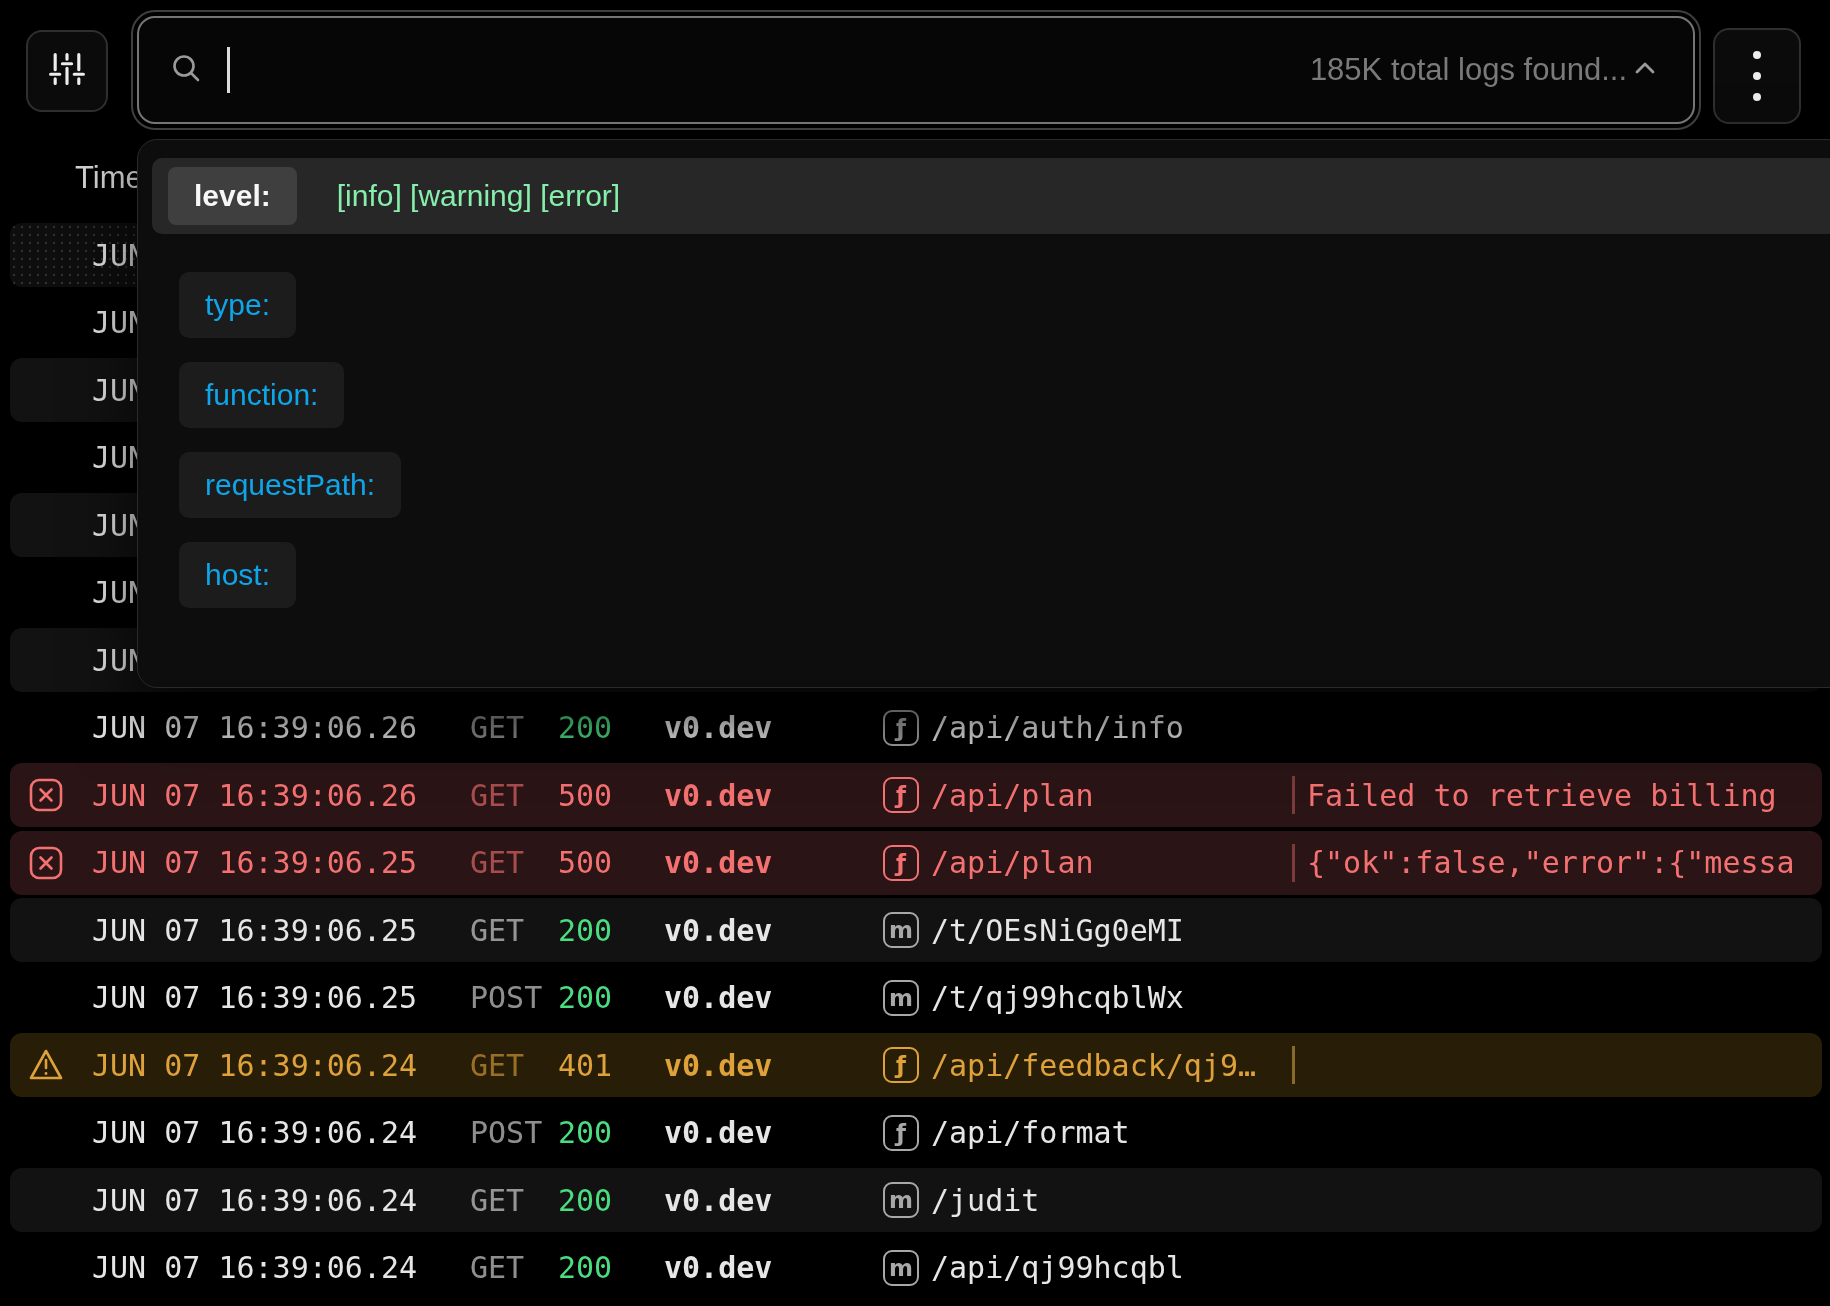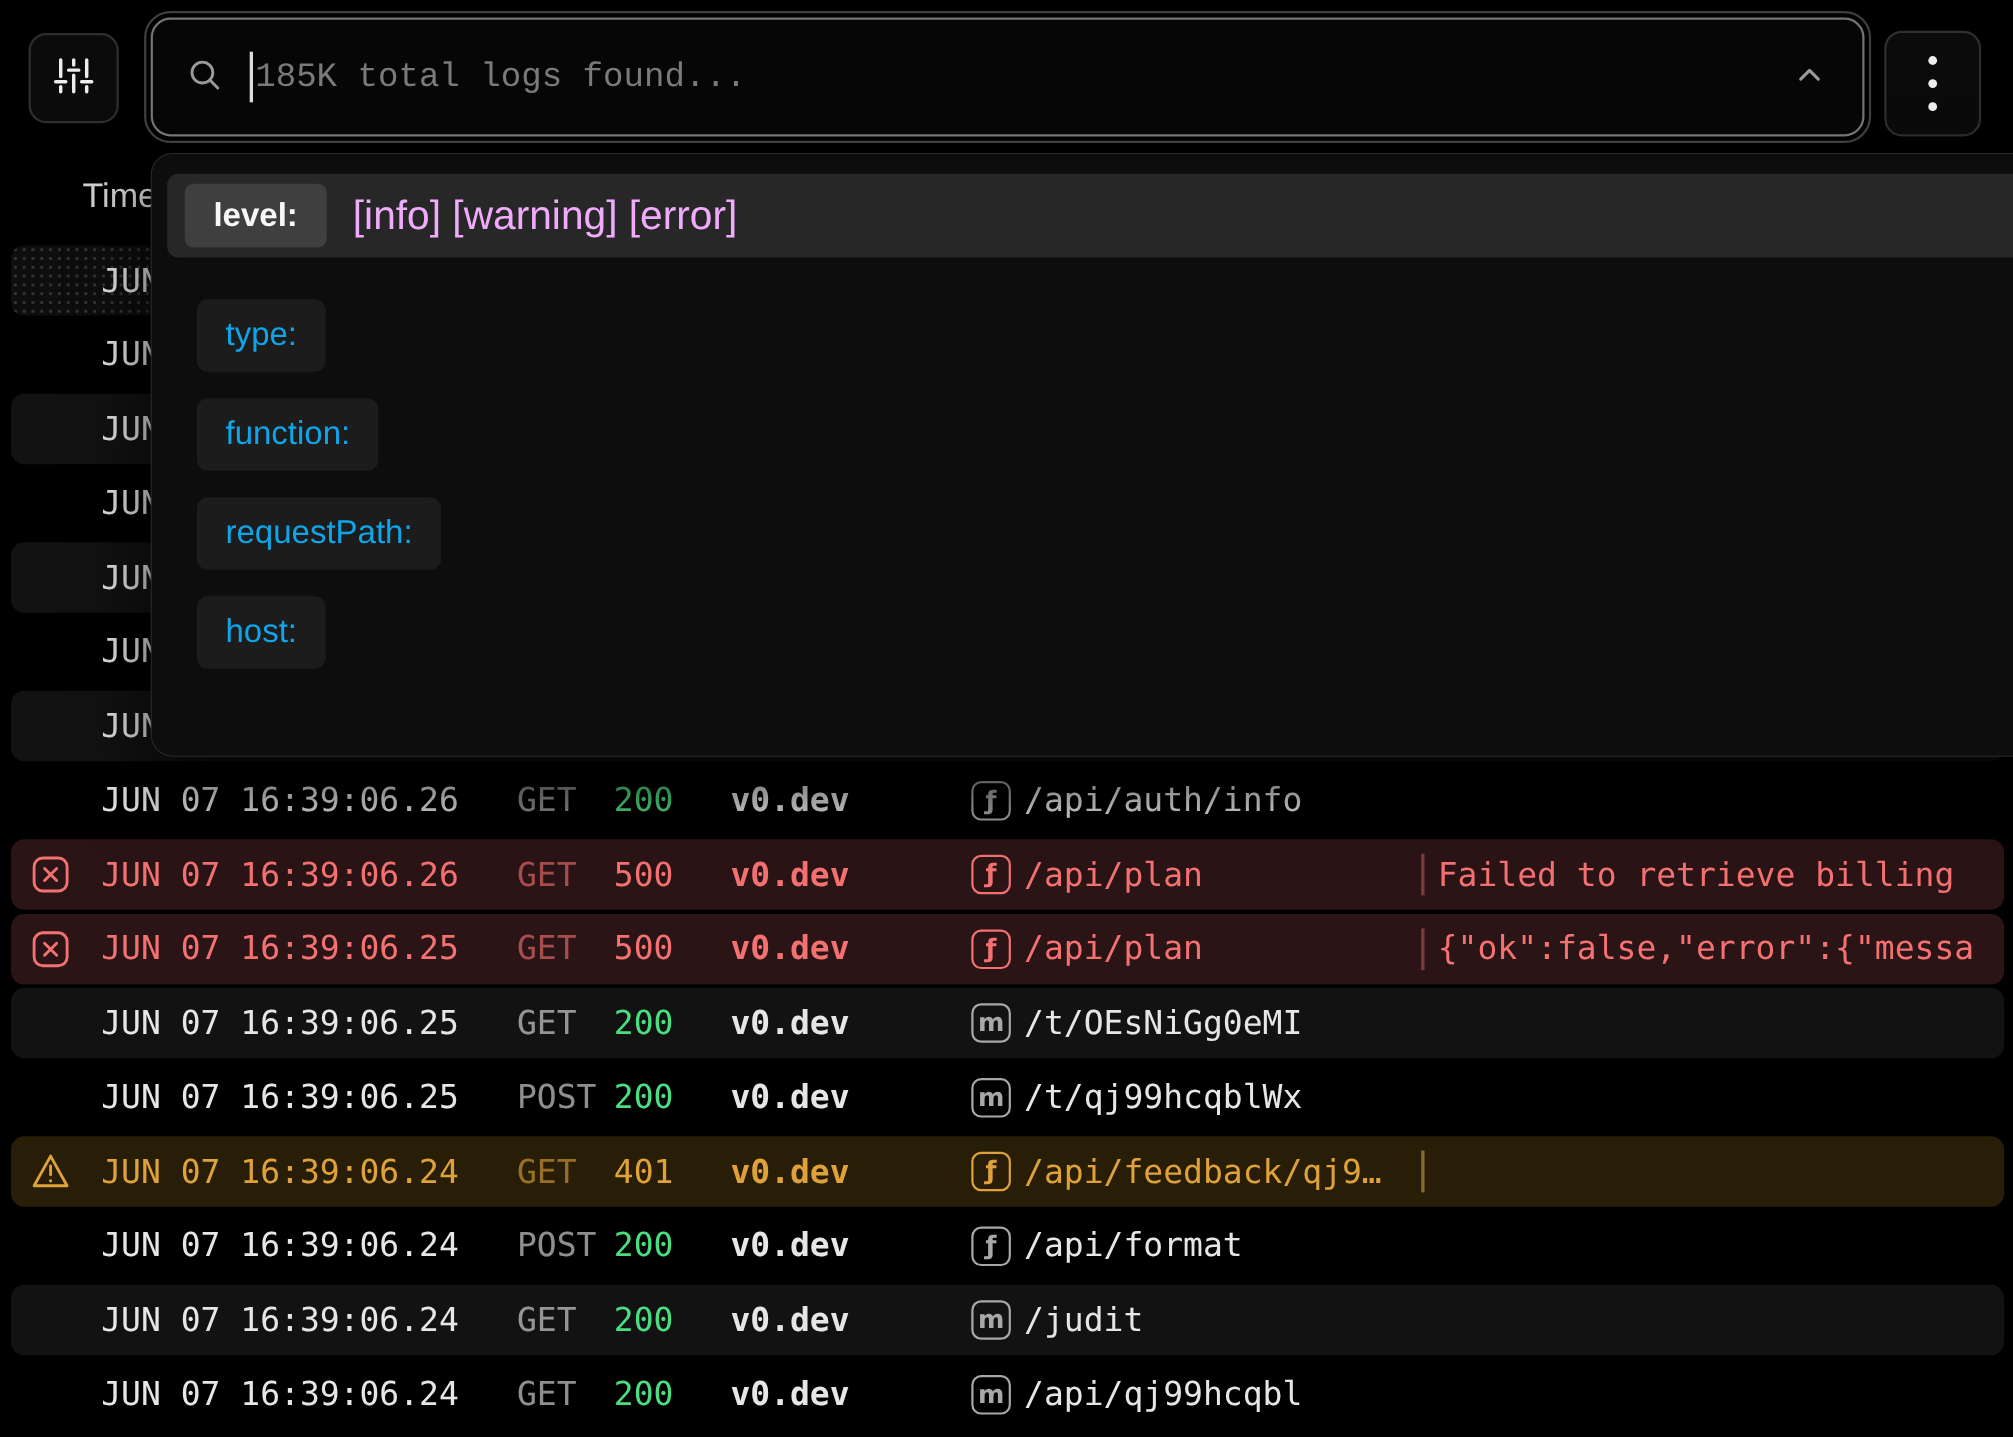--- a/index.html
+++ b/index.html
@@ -13,21 +13,21 @@
   #kebab-btn{left:1713px;top:28px;width:88px;height:96px;flex-direction:column;gap:13px;}
   .kdot{width:8px;height:8px;border-radius:50%;background:#ededed;}
 
   #search-box{position:absolute;left:137px;top:16px;width:1558px;height:108px;box-sizing:border-box;
               background:#060606;border:2px solid #757575;border-radius:18px;
               outline:2px solid #3f3f3f;outline-offset:4px;
               display:flex;align-items:center;padding:0 30px;z-index:30;}
   #search-box svg{flex:none;}
   #caret{width:3px;height:46px;background:#dcdcdc;margin:0 2px 0 24px;flex:none;}
   #search-input{flex:1;background:transparent;border:none;outline:none;
-                font-family:Liberation Mono, monospace;font-size:31px;color:#a16207;padding:0;}
+                font-family:Liberation Sans, sans-serif;font-size:31px;color:#a16207;padding:0;text-align:right;}
   #search-input::placeholder{color:#7a7a7a;}
 
   
   #time-header{position:absolute;left:75px;top:160px;font-size:31px;color:#d2d2d2;z-index:1;}
 
   
   #rows{position:absolute;left:0;top:223px;width:1830px;z-index:1;}
   .row{position:relative;height:64px;margin:0 8px 3.5px 10px;border-radius:12px;
        display:flex;align-items:center;overflow:hidden;
        font-family:"DejaVu Sans Mono",monospace;font-size:30px;color:#e6e6e6;white-space:pre;}
@@ -53,21 +53,21 @@
   .c-msg{margin-left:12px;overflow:hidden;}
 
   
   #suggestions{position:absolute;left:137px;top:139px;width:1789px;height:549px;box-sizing:border-box;
                background:#0d0d0d;border:1px solid #2a2a2a;border-radius:20px;overflow:hidden;
                box-shadow:0 30px 70px rgba(0,0,0,.75);z-index:20;}
   #level-row{margin:18px 14px 0 14px;height:76px;background:#272727;border-radius:10px;
              display:flex;align-items:center;padding-left:16px;}
   .key-chip-hl{background:#3f3f3f;border-radius:8px;height:58px;display:flex;align-items:center;
                padding:0 26px;font-size:30px;font-weight:700;color:#f7f7f7;}
-  #level-hint{margin-left:24px;font-size:37px;color:#f0abfc;}
+  #level-hint{margin-left:40px;font-size:30px;color:#86efac;}
   .key-chip{display:inline-flex;align-items:center;margin:24px 0 0 41px;background:#1c1c1c;
             border-radius:10px;height:66px;padding:0 26px;font-size:30px;font-weight:500;color:#0ea5e9;}
   .key-chip.first{margin-top:38px;}
   .chiprow{display:block;}
 </style>
 </head>
 <body>
 
 <div id="screen">
 

